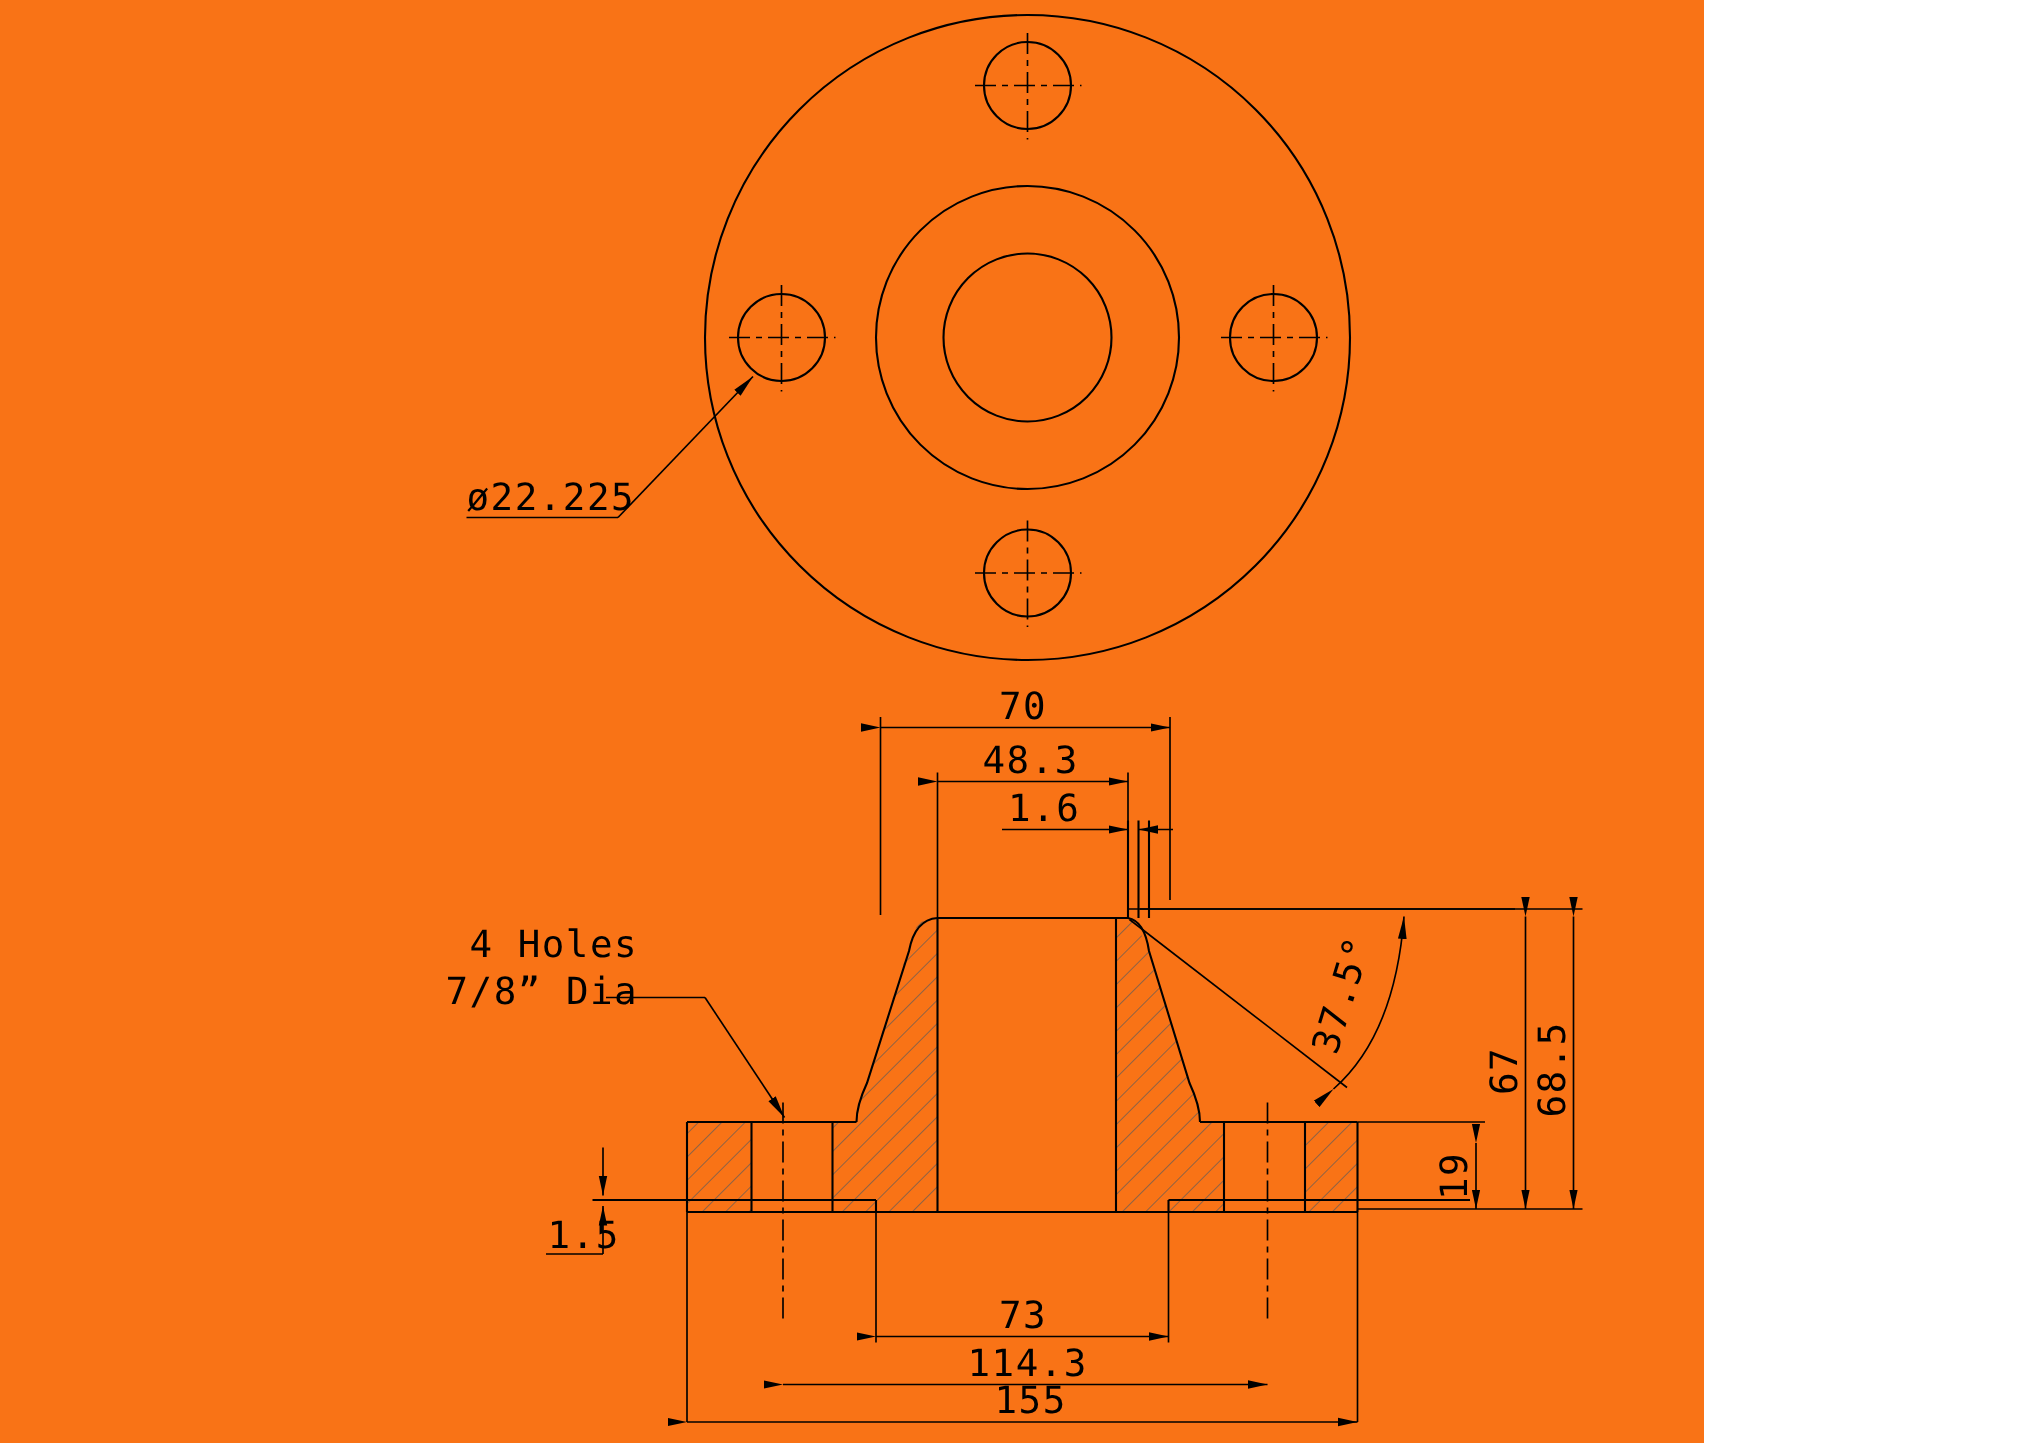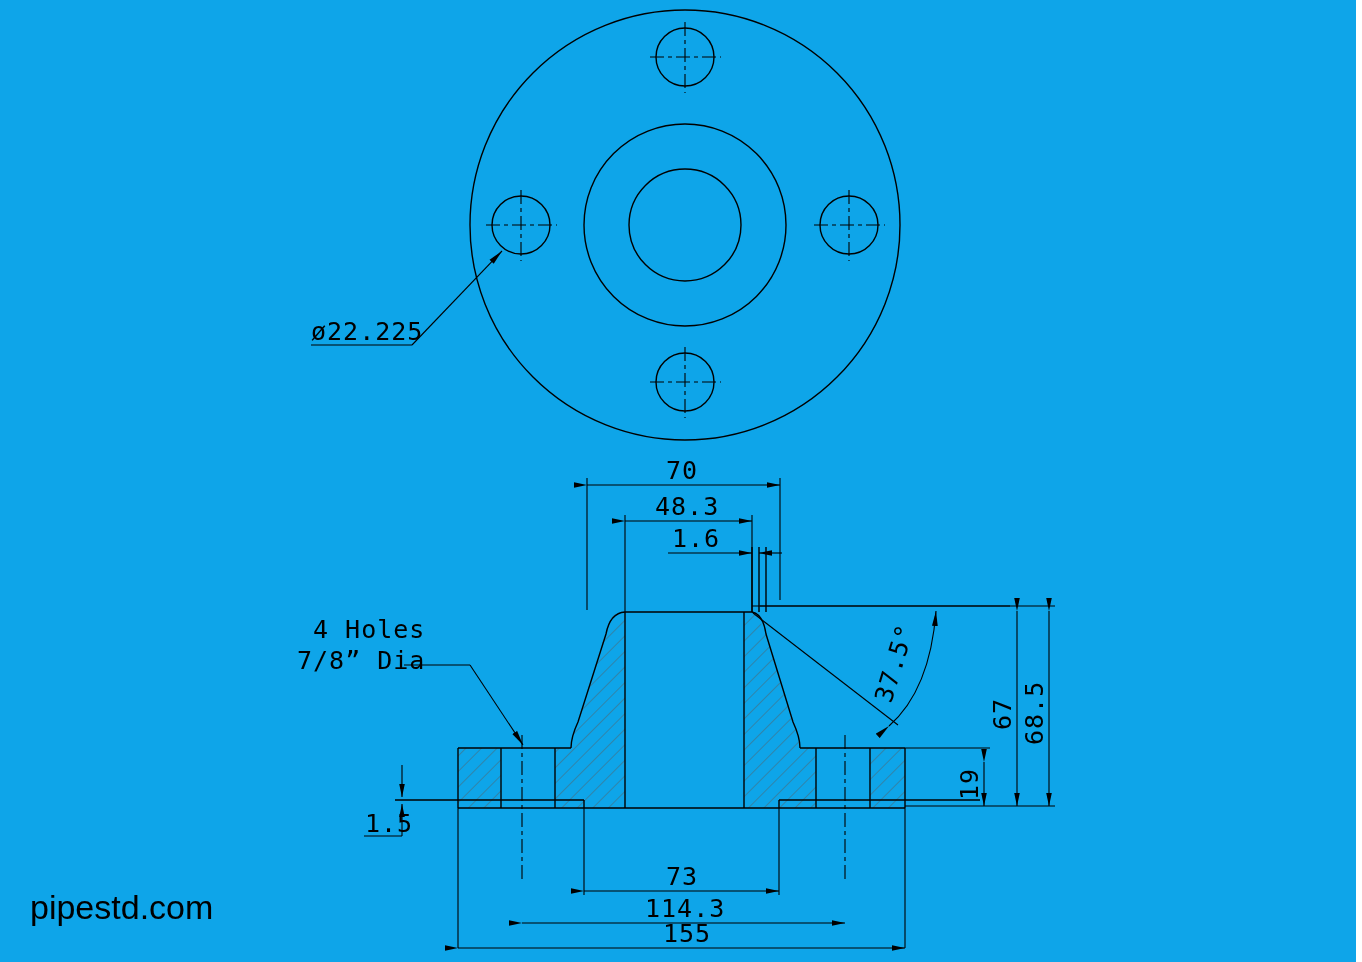--- a/index.html
+++ b/index.html
@@ -5,23 +5,23 @@
   html, body {
     margin: 0;
     padding: 0;
     background: #ffffff;
   }
   body {
     font-family: "Liberation Sans", sans-serif;
   }
   #canvas {
     position: relative;
-    width: 1356px;
+    width: 1136px;
     height: 962px;
-    background: #0ea5e9;
+    background: #f97316;
     overflow: hidden;
   }
   svg#drawing {
     position: absolute;
     left: 0;
     top: 0;
     width: 1362px;
     height: 962px;
   }
   .ln {
@@ -255,15 +255,14 @@
       <g>
         <line class="thin" x1="404" y1="665" x2="470" y2="665"></line>
         <line class="thin" x1="470" y1="665" x2="523" y2="745" marker-end="url(#ar-thin)"></line>
       </g>
       <text class="notetxt" x="313" y="638">4 Holes</text>
       <text class="notetxt" x="297" y="669">7/8” Dia</text>
 
     </g>
   </svg>
 
-  <div class="wm">pipestd.com</div>
 
 </div>
 
 </body></html>

